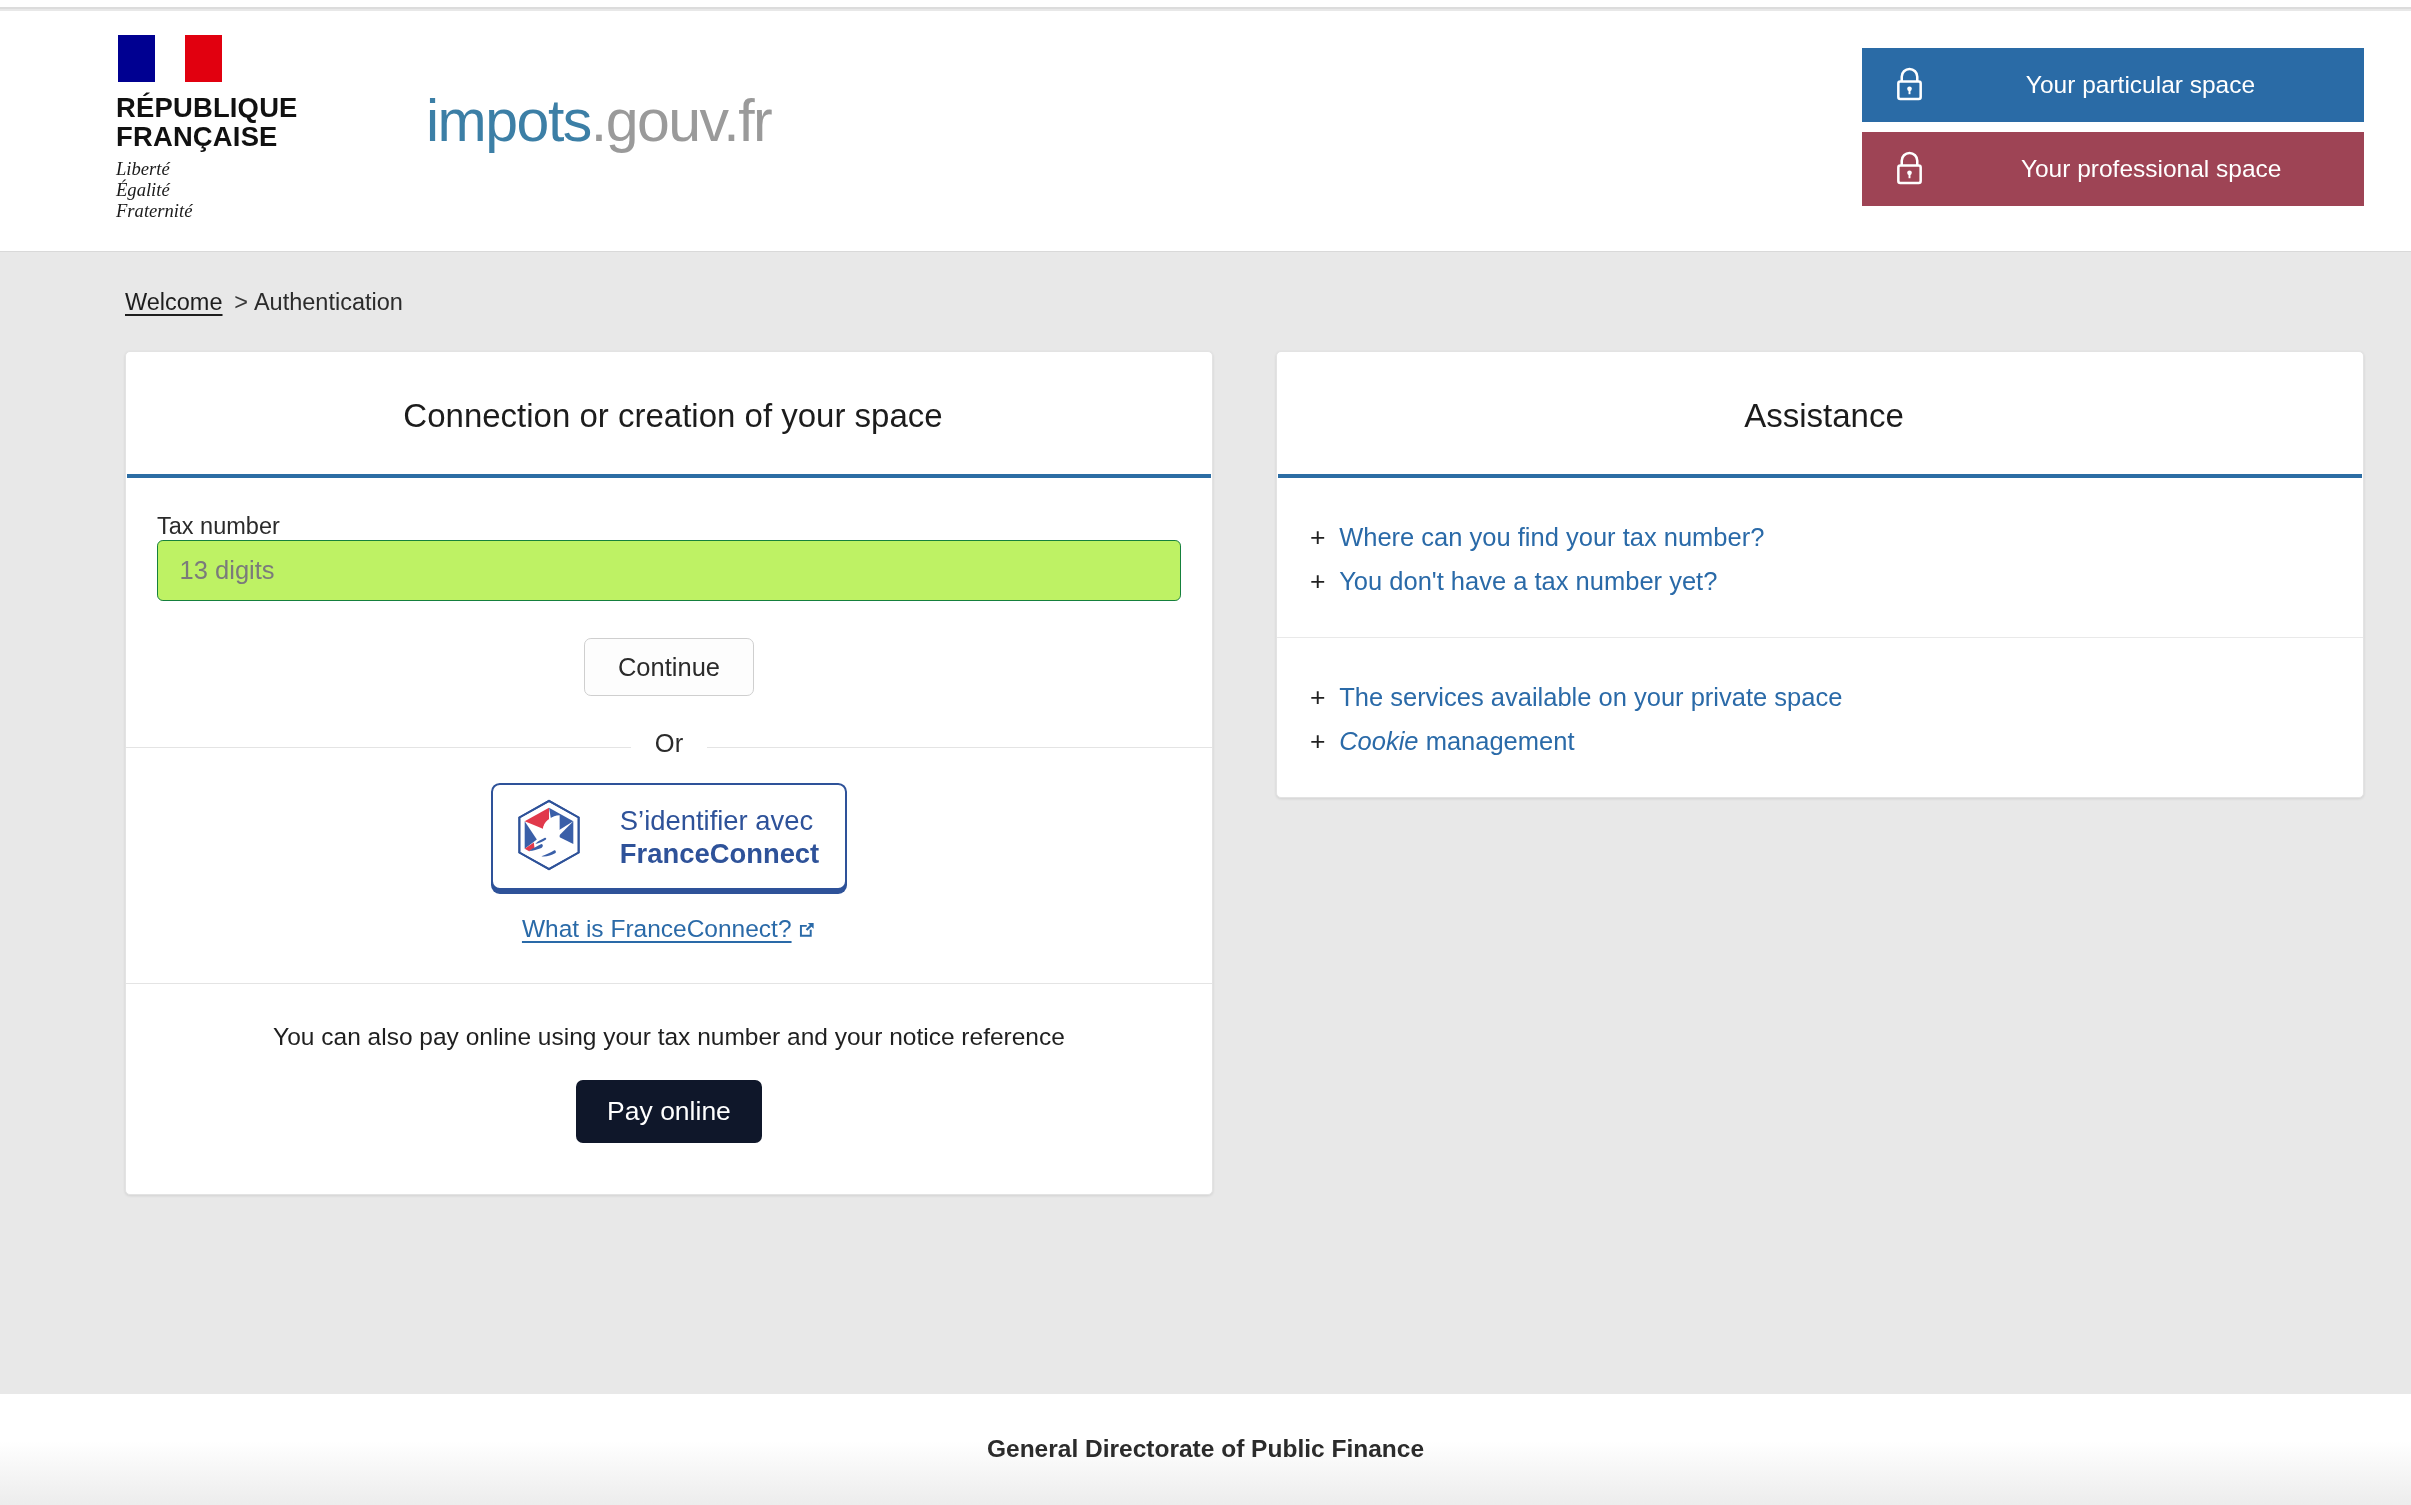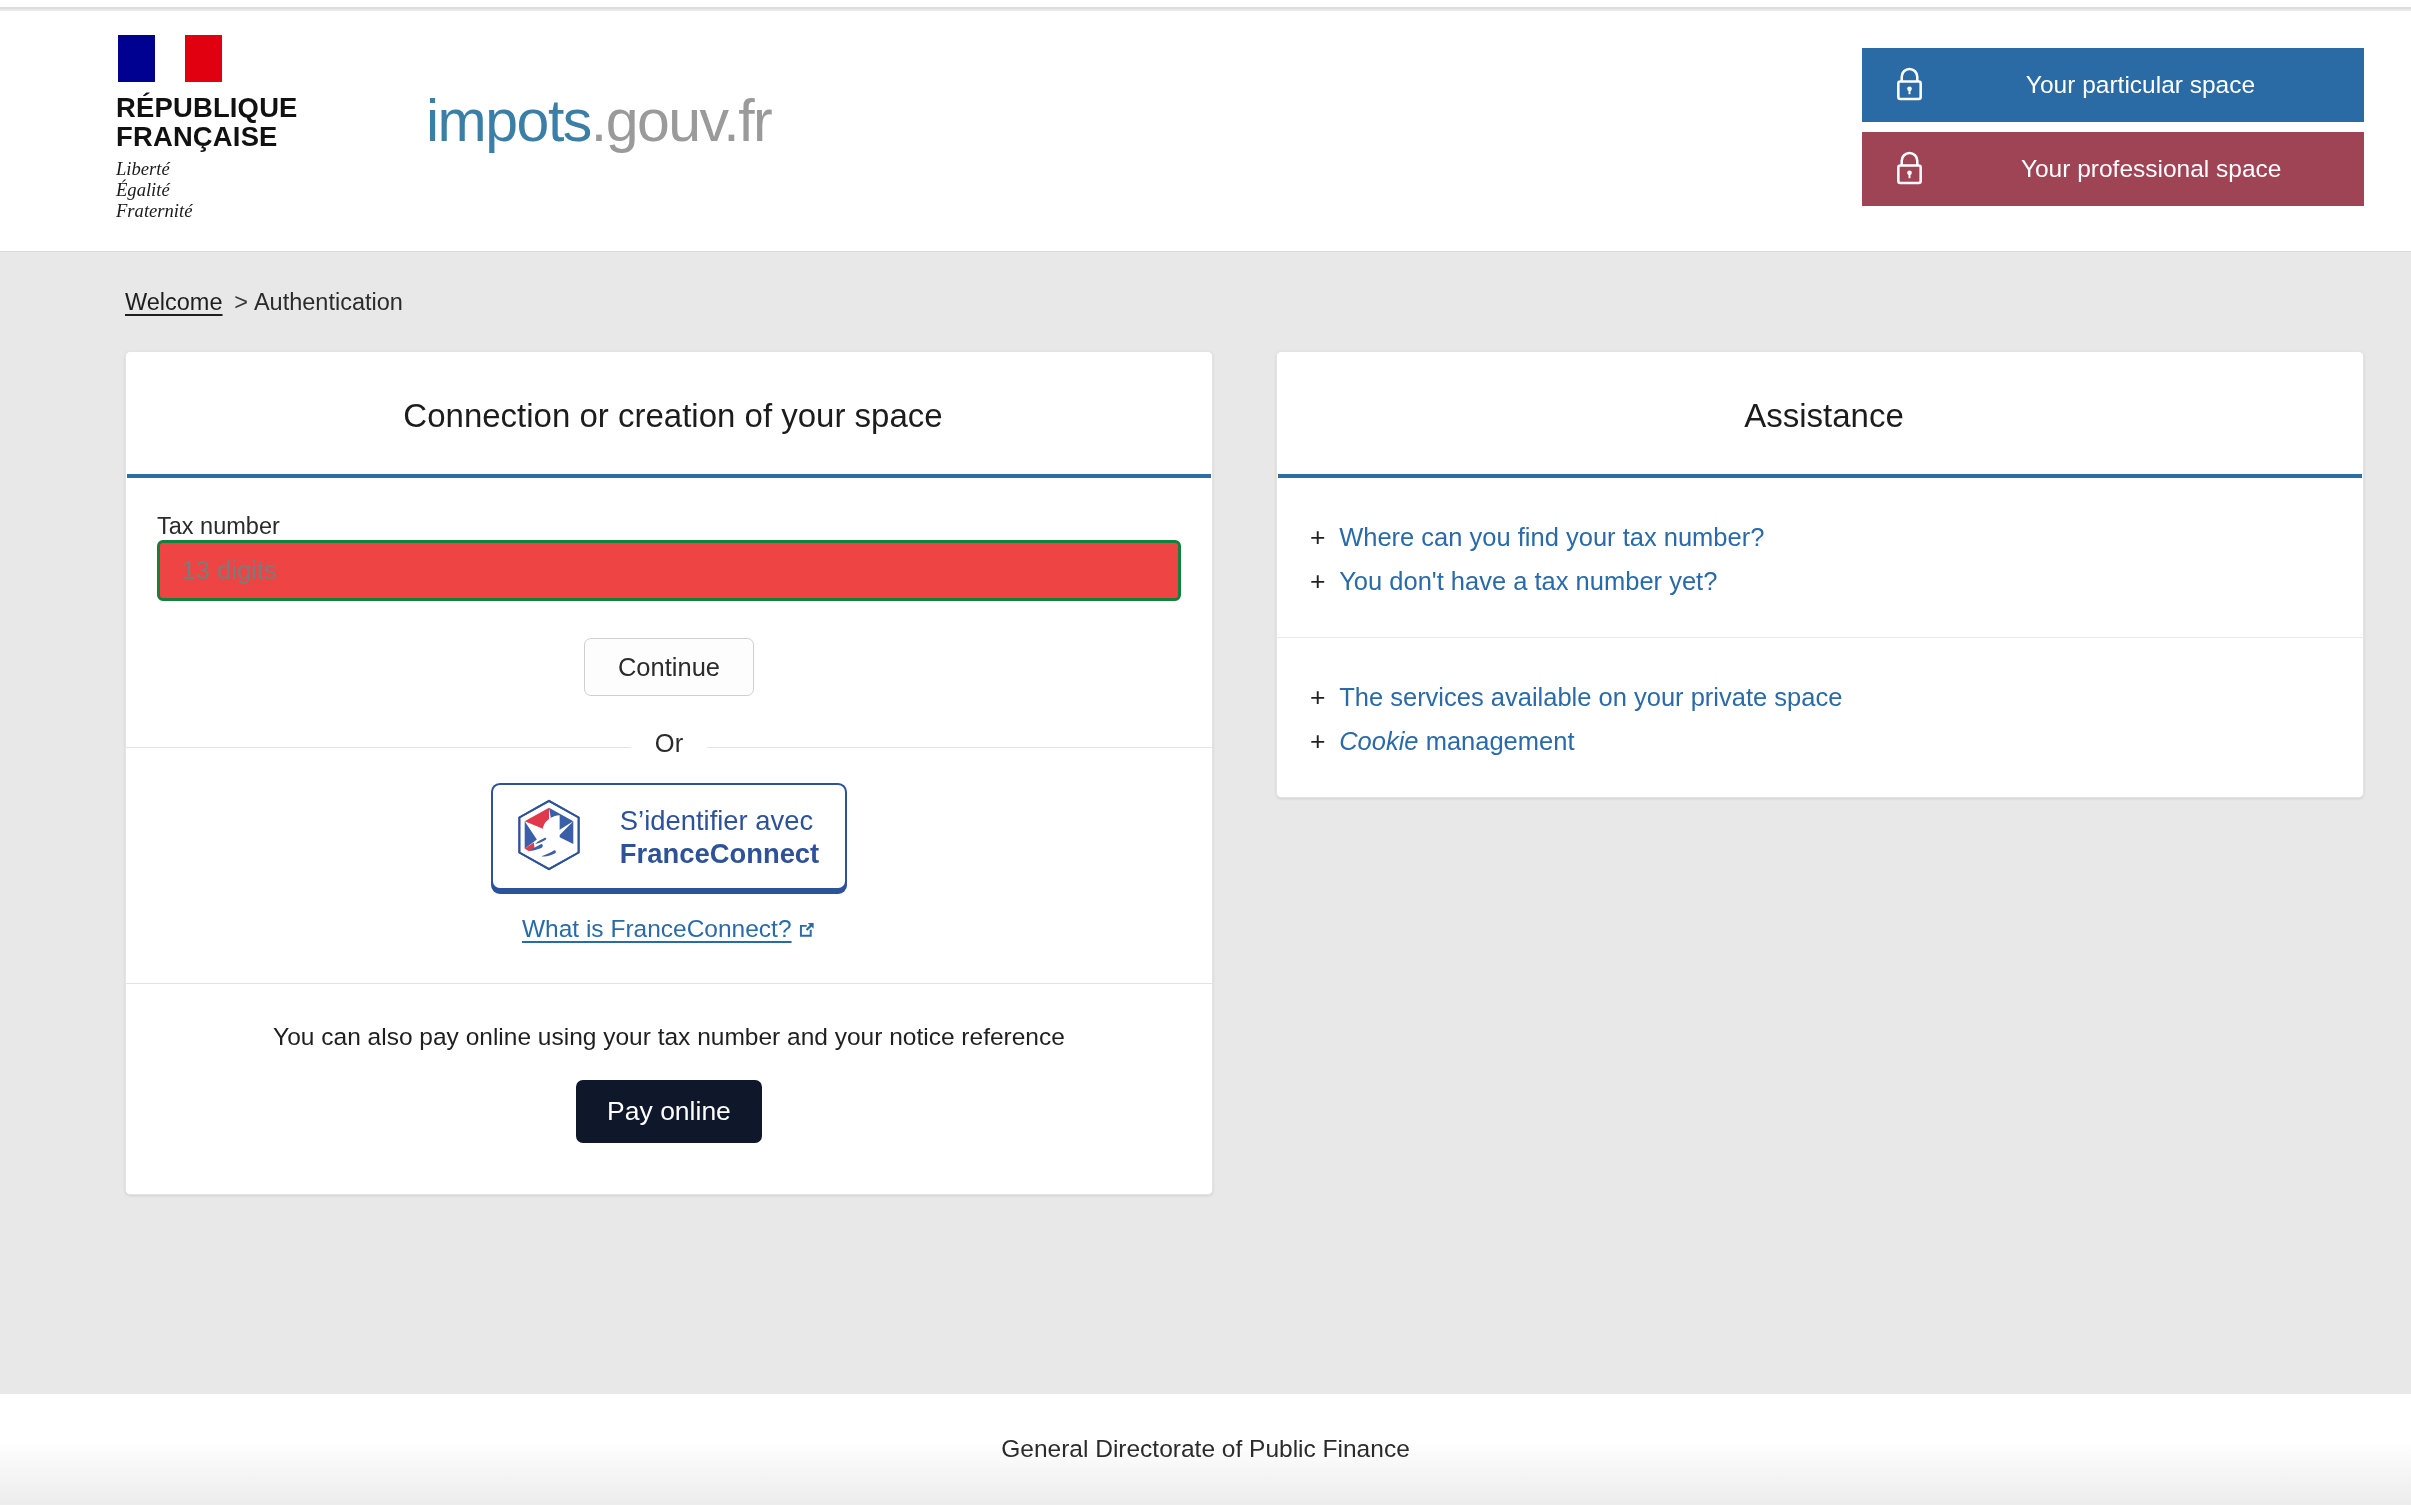--- a/index.html
+++ b/index.html
@@ -176,22 +176,22 @@
     color: #2b2b2b;
     margin-bottom: 15.7px;
   }
 
   .tax-input {
     width: 100%;
     height: 61px;
     padding: 0 21.6px;
     font-size: 25.5px;
     color: #3a3a3a;
-    background: #ef4444;
-    border: 3px solid #15803d;
+    background: #bef264;
+    border: 1px solid #15803d;
     border-radius: 5.9px;
     font-family: "Liberation Sans", sans-serif;
   }
   .tax-input::placeholder { color: #7b7b7b; }
 
   .continue-row {
     display: flex;
     justify-content: center;
     padding: 37px 0 0;
   }
@@ -309,20 +309,21 @@
     left: 0; right: 0;
     top: 1394px;
     height: 112px;
     background: linear-gradient(180deg, #ffffff 0%, #ffffff 42%, #ececec 100%);
     text-align: center;
   }
   .footer-text {
     padding-top: 41px;
     font-size: 24.5px;
     color: #2b2b2b;
+    font-weight: bold;
   }
 </style>
 </head>
 <body>
 
 <div class="top-rule"></div>
 
 <header class="site-header">
 
   <div class="brand-block">

